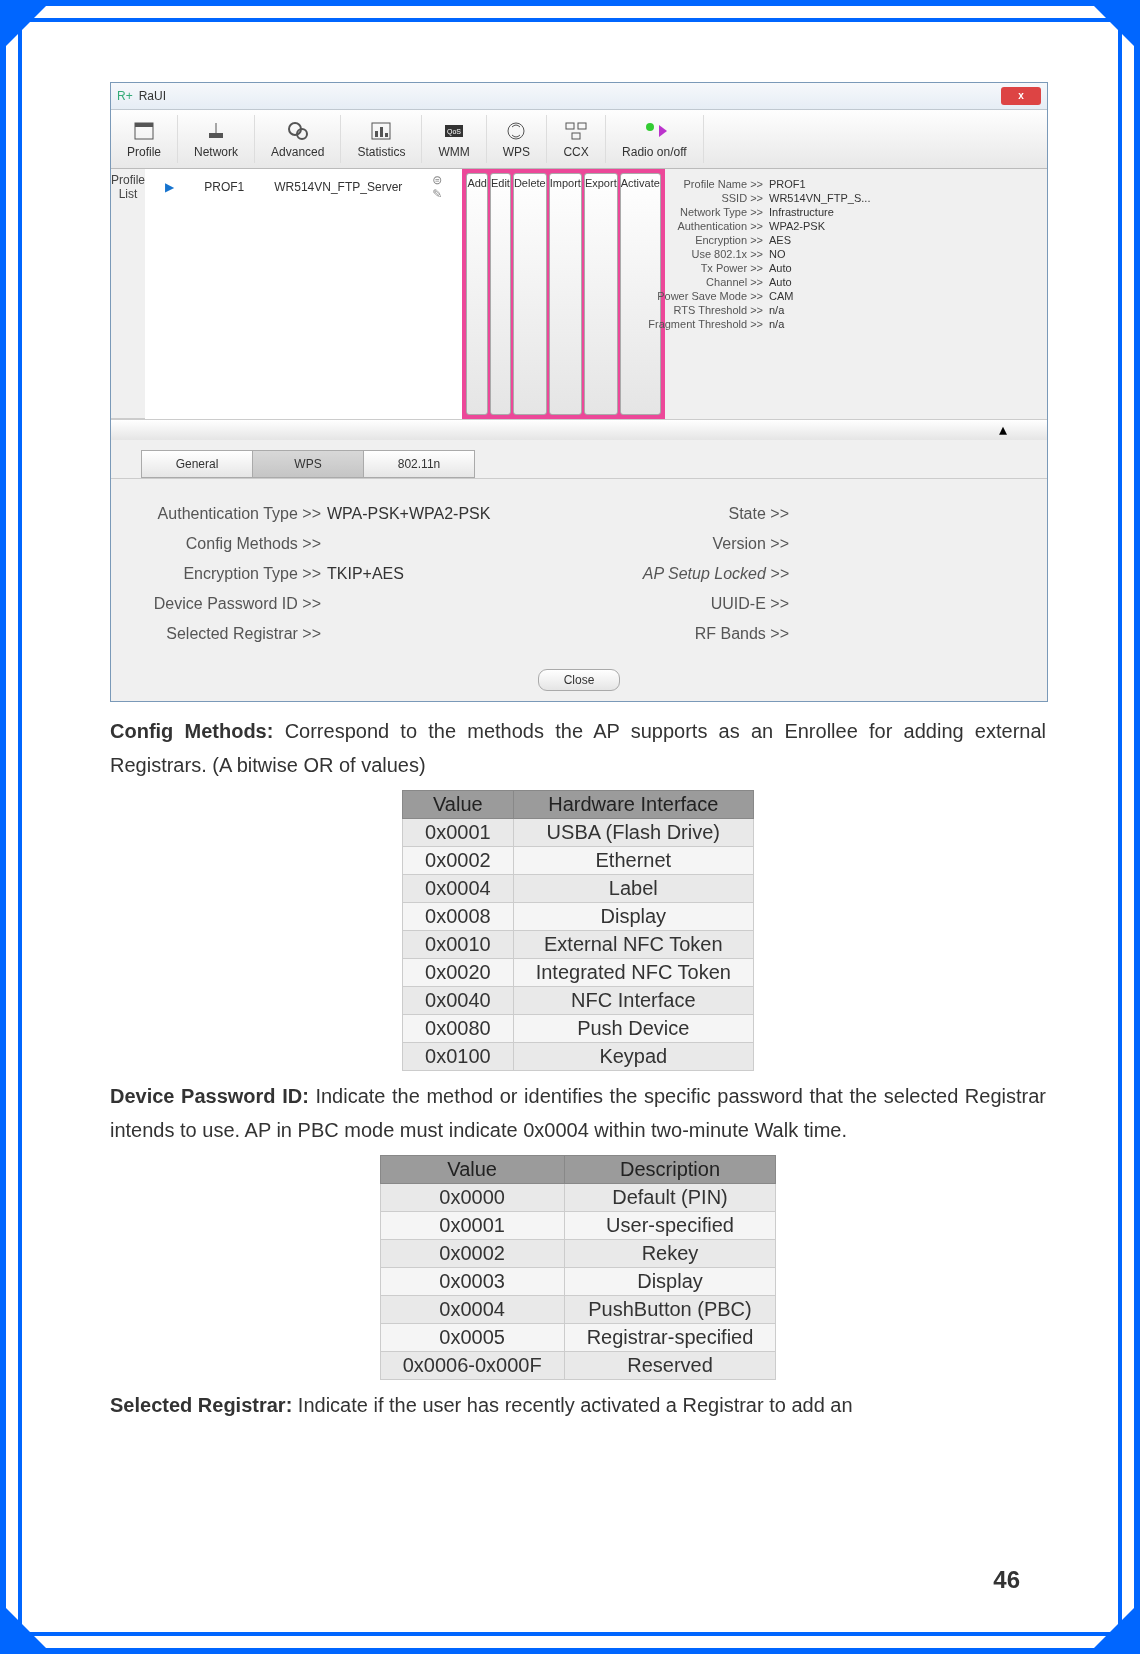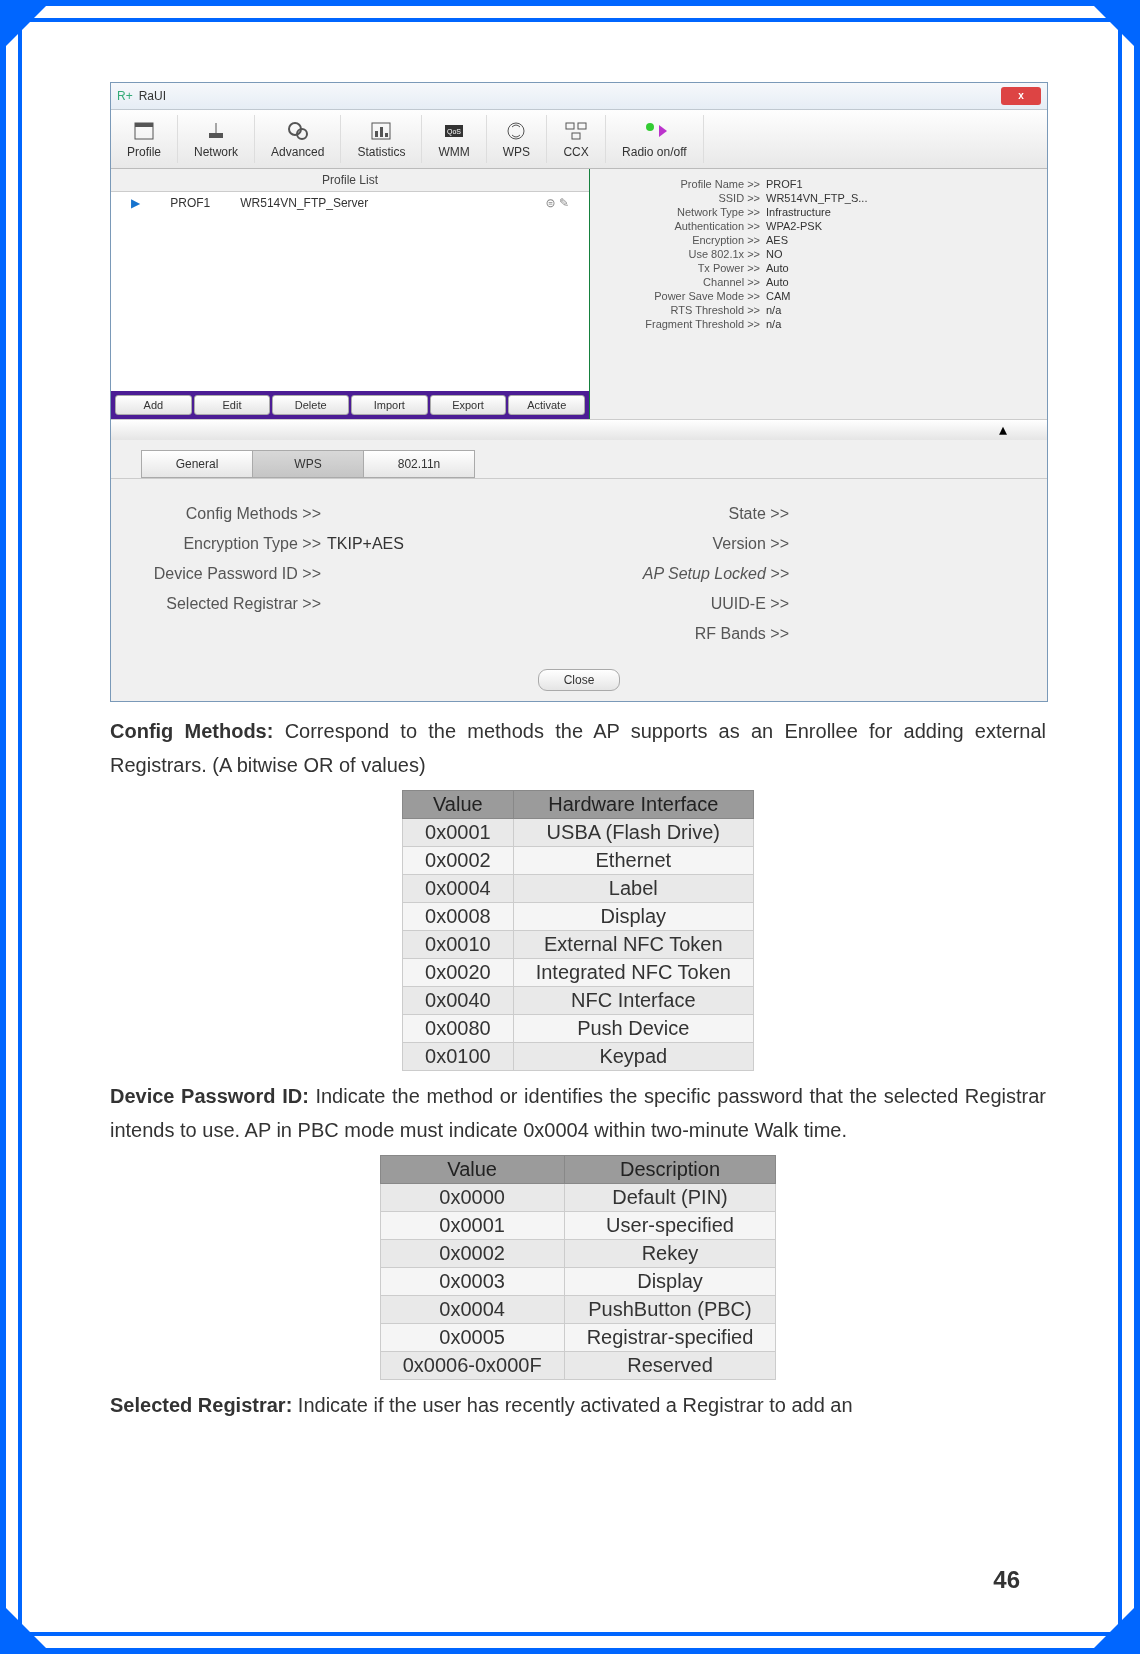--- a/index.html
+++ b/index.html
@@ -13,26 +13,26 @@
 .corner.br{bottom:6px;right:6px;clip-path:polygon(100% 0,100% 100%,0 100%)}
 .content{position:absolute;left:110px;top:82px;width:936px}
 .app{border:1px solid #7a99b8;background:#f0f0f0;width:936px;margin-bottom:12px}
 .titlebar{height:26px;background:linear-gradient(#f6f8fb,#e6edf5);display:flex;align-items:center;justify-content:space-between;padding:0 6px;border-bottom:1px solid #c0c8d0}
 .titlebar .left{display:flex;align-items:center;gap:6px;font-size:12px;color:#333}
 .titlebar .xbtn{width:40px;height:18px;background:#d44;border-radius:3px;color:#fff;text-align:center;font-size:10px;line-height:18px;font-weight:bold}
 .toolbar{display:flex;background:linear-gradient(#fefefe,#e8e8e8);border-bottom:1px solid #bbb;height:58px;align-items:center}
 .toolbar .tbtn{flex:0 0 auto;text-align:center;font-size:12px;color:#333;padding:4px 16px;border-right:1px solid #ddd}
 .toolbar .tbtn svg{display:block;margin:0 auto 2px}
 .profile-row{display:flex;height:250px}
-.profile-left{width:478px;border-right:1px solid #15803d;display:flex;flex-direction:column}
+.profile-left{width:478px;border-right:4px solid #15803d;display:flex;flex-direction:row}
 .plist-head{font-size:12px;color:#444;text-align:center;padding:4px 0;border-bottom:1px solid #ccc}
 .plist-body{flex:1;background:#fff;padding:4px 20px;font-size:12px;color:#333}
 .plist-item{display:flex;align-items:center;gap:30px}
 .plist-item .mark{color:#1673ce;font-size:12px}
-.pbtns{display:flex;gap:2px;padding:4px;background:#4c1d95}
+.pbtns{display:flex;gap:2px;padding:4px;background:#ec4899}
 .wbtn{flex:1;background:linear-gradient(#fff,#e5e5e5);border:1px solid #aaa;border-radius:3px;font-size:11px;text-align:center;padding:3px 0;color:#333}
 .profile-right{flex:1;padding:8px 10px;font-size:11px;color:#333}
 .kv{display:flex;padding:1px 0}
 .kv .k{width:160px;text-align:right;padding-right:6px;color:#555}
 .kv .v{color:#333}
 .collapse-bar{height:20px;background:linear-gradient(#fff,#e5e5e5);border-top:1px solid #ccc;text-align:right;padding-right:40px}
 .subtabs{display:flex;margin-top:4px}
 .subtabs .stab{width:110px;text-align:center;font-size:12px;padding:6px 0;background:linear-gradient(#fff,#e6e6e6);border:1px solid #aaa;margin-right:-1px;color:#333}
 .subtabs .stab.active{background:linear-gradient(#d8d8d8,#c5c5c5)}
 .wps-body{border-top:1px solid #ccc;padding:20px 40px 10px;display:flex;gap:80px}
@@ -175,20 +175,24 @@
   <div style="padding:6px 30px 0">
     <div class="subtabs">
       <div class="stab">General</div>
       <div class="stab active">WPS</div>
       <div class="stab">802.11n</div>
     </div>
   </div>
   <div class="wps-body">
     <div class="wps-col" id="wps-left">
             <div class="kv" style="padding: 6px 0px;">
+              <div class="k">Authentication Type &gt;&gt;</div>
+              <div class="v">WPA-PSK+WPA2-PSK</div>
+            </div>
+            <div class="kv" style="padding: 6px 0px;">
               <div class="k">Config Methods &gt;&gt;</div>
               <div class="v"></div>
             </div>
             <div class="kv" style="padding: 6px 0px;">
               <div class="k">Encryption Type &gt;&gt;</div>
               <div class="v">TKIP+AES</div>
             </div>
             <div class="kv" style="padding: 6px 0px;">
               <div class="k">Device Password ID &gt;&gt;</div>
               <div class="v"></div>

